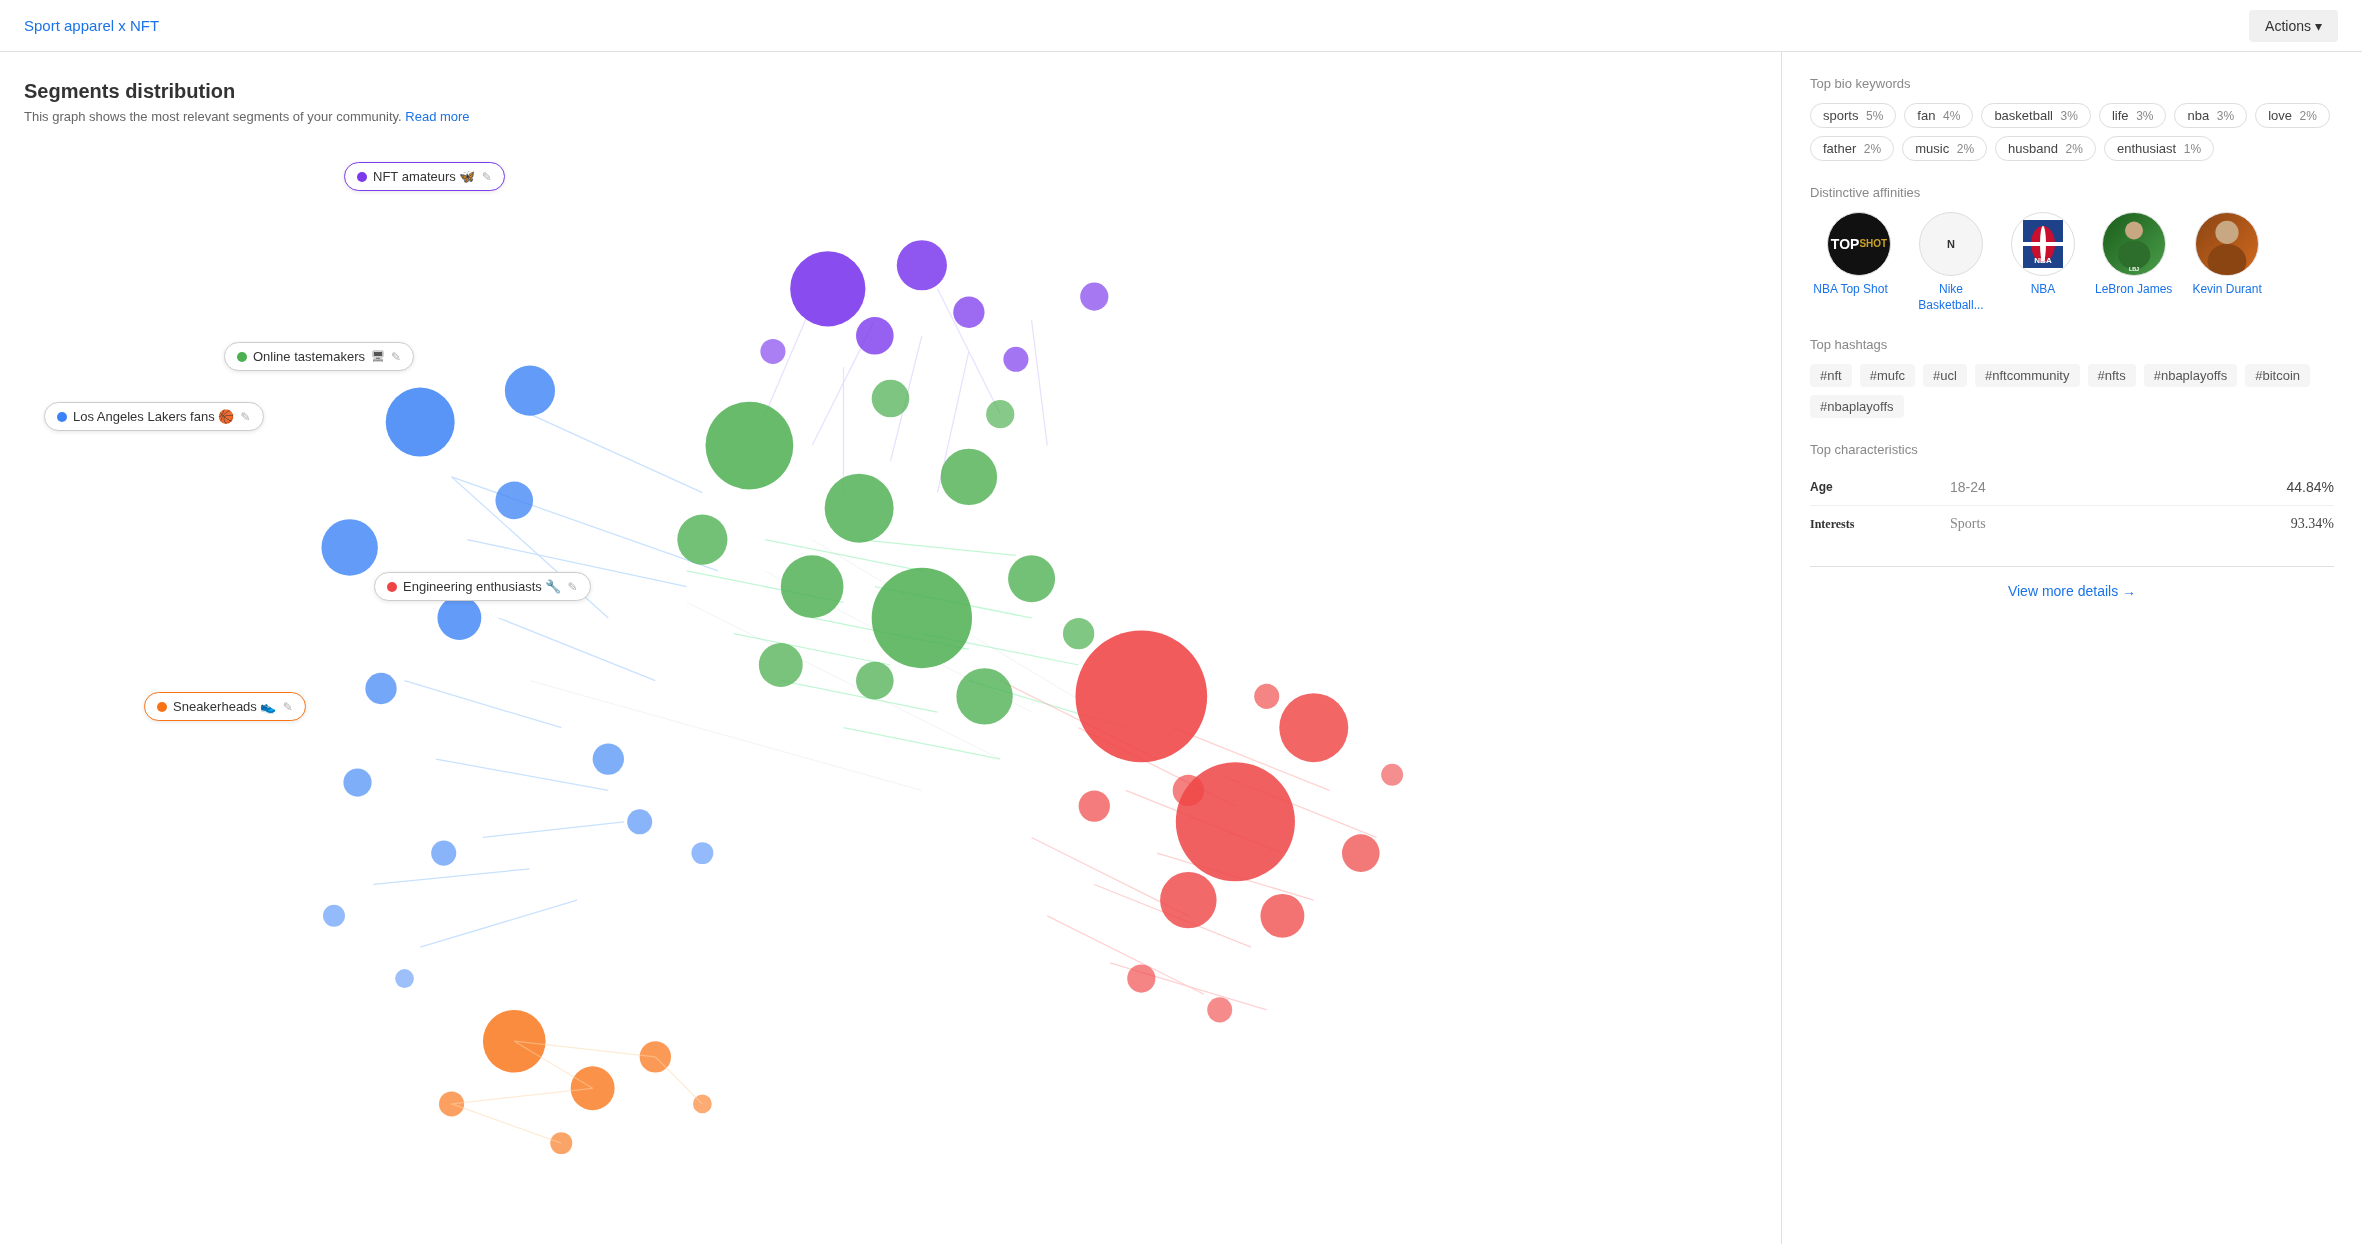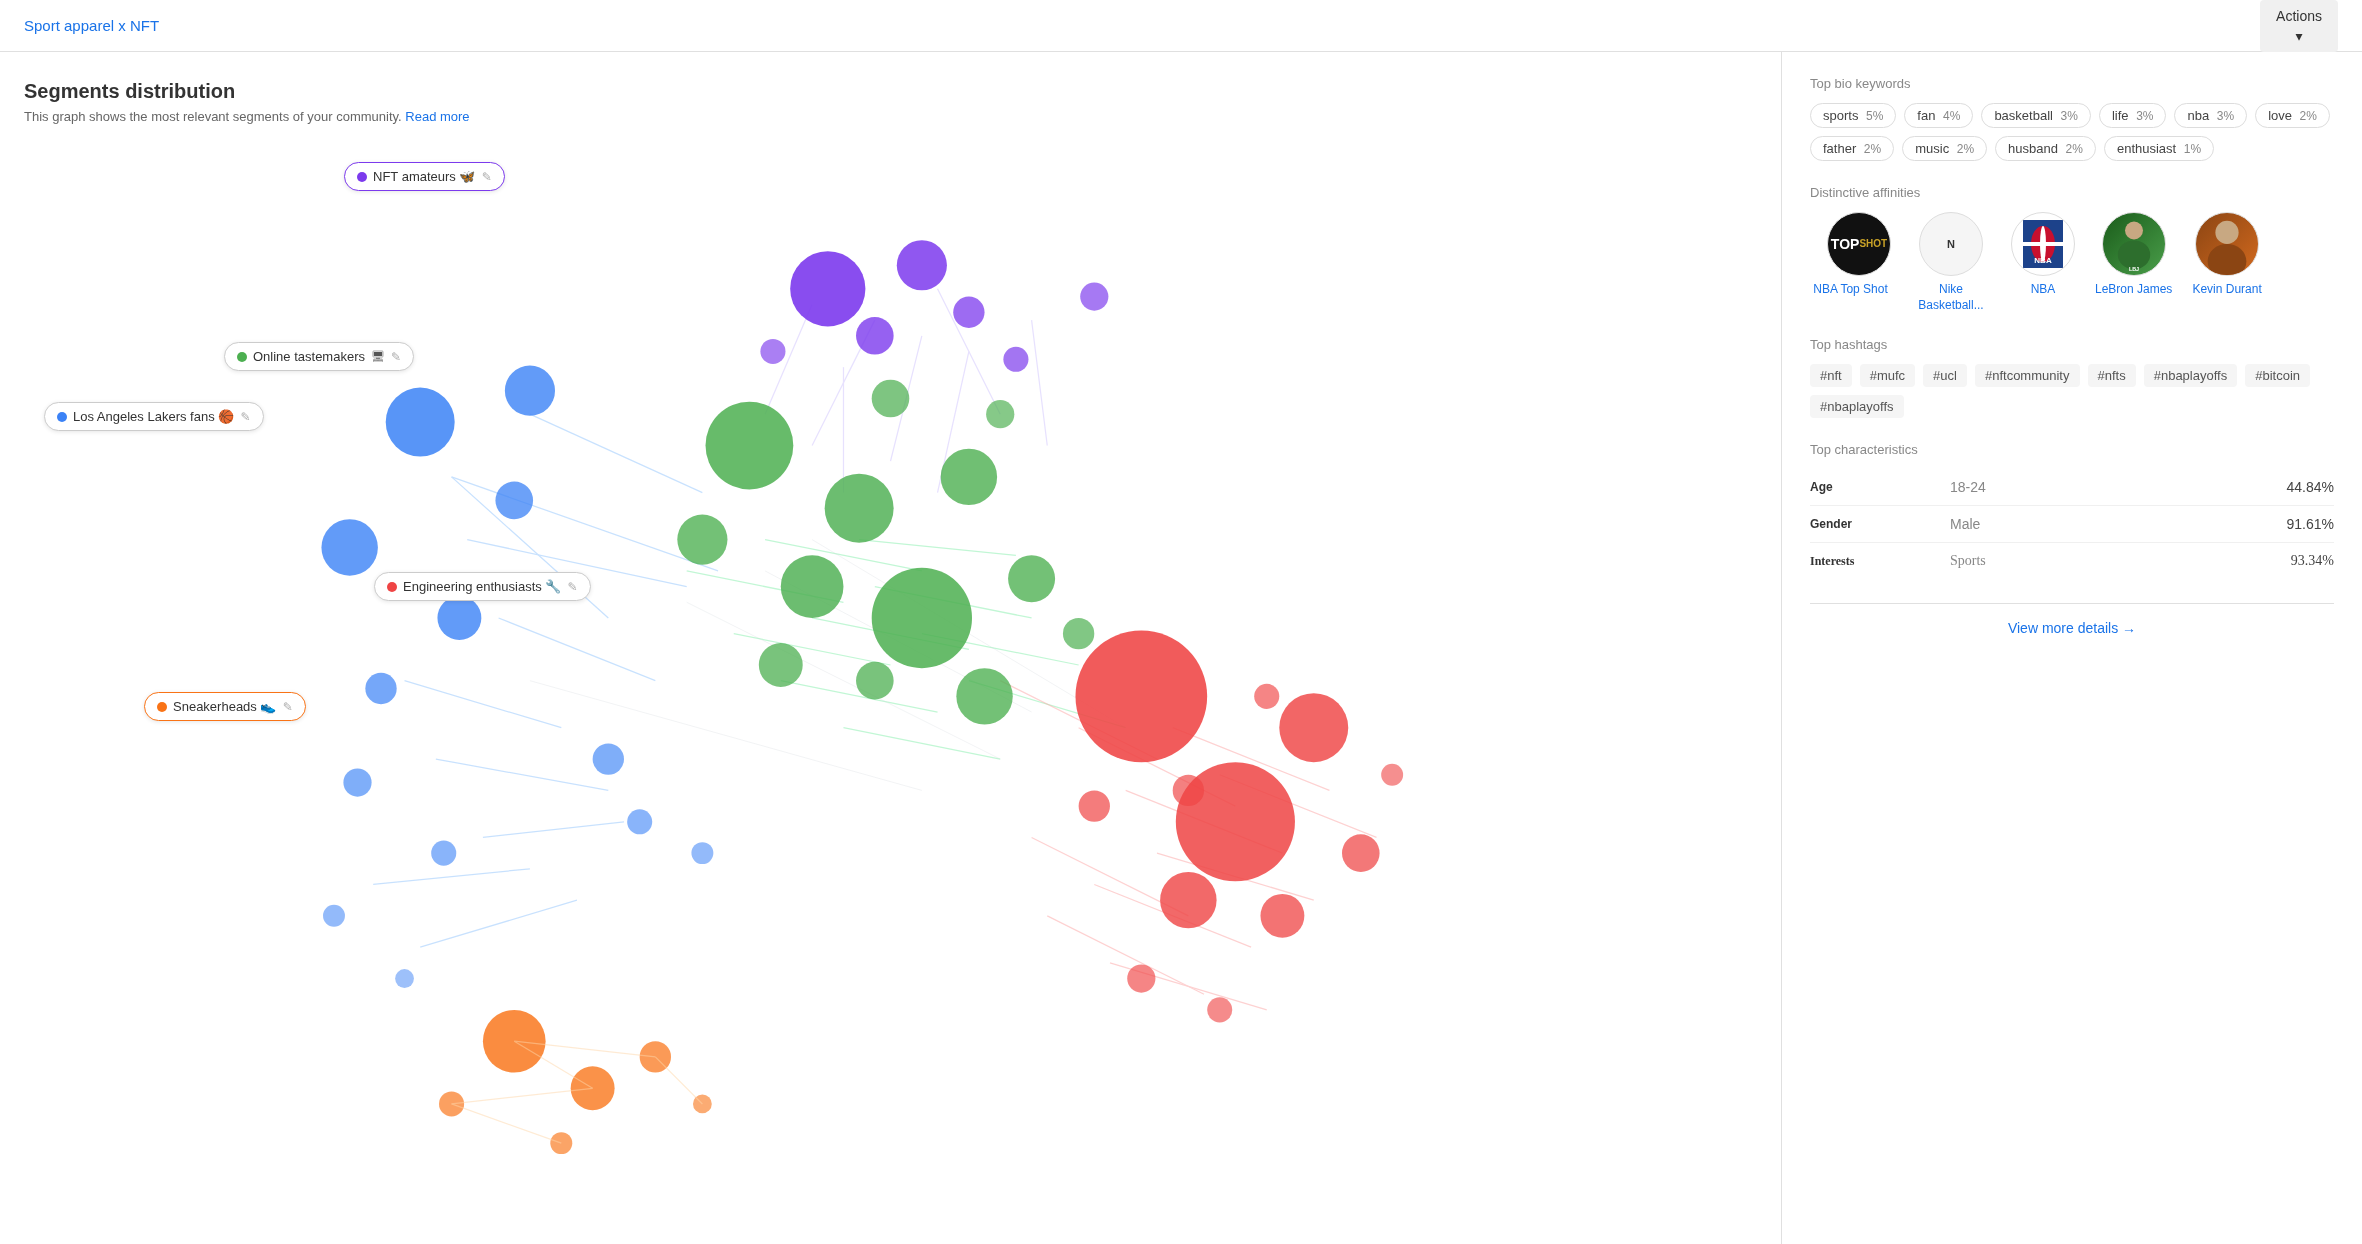--- a/index.html
+++ b/index.html
@@ -7,21 +7,21 @@
 
     .top-bar {
       display: flex; align-items: center; justify-content: space-between;
       background: #fff; border-bottom: 1px solid #e0e0e0;
       padding: 0 24px; height: 52px;
     }
     .top-bar-title { color: #1a73e8; font-size: 15px; font-weight: 500; }
     .actions-btn {
       display: flex; align-items: center; gap: 4px;
       background: #f0f0f0; border: none; border-radius: 4px;
-      padding: 8px 16px; font-size: 14px; cursor: pointer; color: #333; flex-direction: column;
+      padding: 8px 16px; font-size: 14px; cursor: pointer; color: #333;
     }
 
     .main-layout {
       display: flex; height: calc(100vh - 52px);
     }
 
     .left-panel {
       flex: 1; padding: 28px 24px; background: #fff;
       border-right: 1px solid #e0e0e0; overflow: hidden; position: relative;
     }
@@ -364,25 +364,20 @@
 
     <div>
       <div class="section-title">Top characteristics</div>
       <div class="characteristics-table" id="characteristics-container">
           <div class="char-row">
     <span class="char-label">Age</span>
     <span class="char-value">18-24</span>
     <span class="char-pct">44.84%</span>
   </div>
           <div class="char-row">
-    <span class="char-label">Gender</span>
-    <span class="char-value">Male</span>
-    <span class="char-pct">91.61%</span>
-  </div>
-          <div class="char-row">
     <span class="char-label">Interests</span>
     <span class="char-value">Sports</span>
     <span class="char-pct">93.34%</span>
   </div>
         </div>
     </div>
 
     <div class="view-more-bar">
       <a class="view-more-link">View more details →</a>
     </div>

